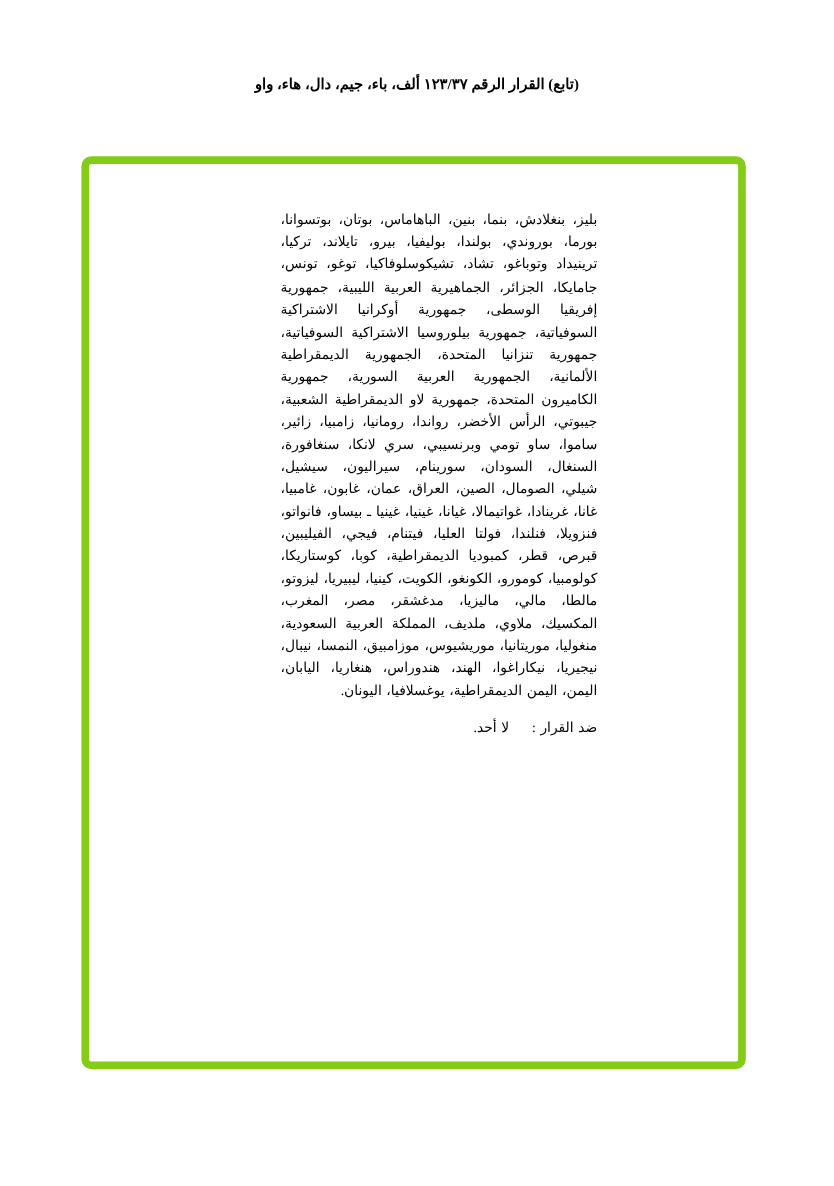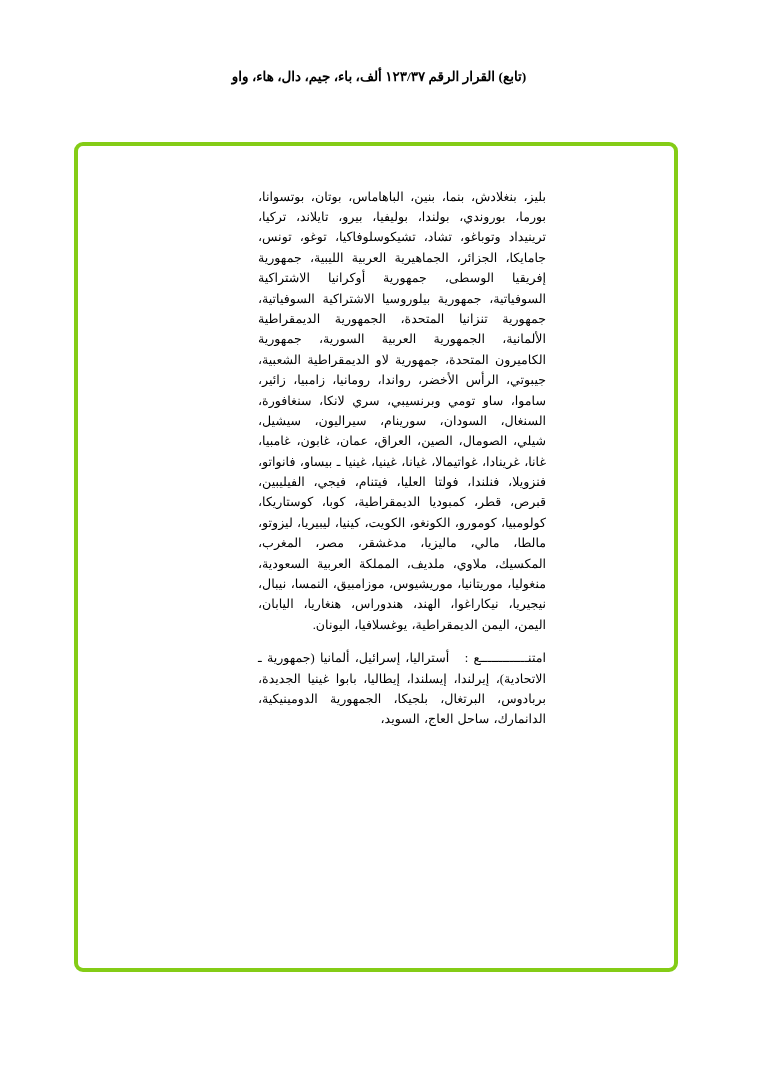--- a/index.html
+++ b/index.html
@@ -40,21 +40,21 @@
     font-weight: bold;
     direction: rtl;
     line-height: 1.4;
   }
   .frame {
     position: absolute;
     top: 142px;
     left: 74px;
     width: 604px;
     height: 830px;
-    border: 4px solid #84cc16;
+    border: 7px solid #84cc16;
     border-radius: 9px;
     box-sizing: border-box;
     background: #ffffff;
   }
   .body-col {
     position: absolute;
     top: 28px;
     right: 128px;
     width: 288px;
     direction: rtl;
@@ -94,24 +94,24 @@
 
   <div class="header">
     <div class="header-title">(تابع) القرار الرقم ١٢٣/٣٧ ألف، باء، جيم، دال، هاء، واو</div>
   </div>
 
   <div class="frame">
     <div class="body-col">
 
       <p class="para">بليز، بنغلادش، بنما، بنين، الباهاماس، بوتان، بوتسوانا، بورما، بوروندي، بولندا، بوليفيا، بيرو، تايلاند، تركيا، ترينيداد وتوباغو، تشاد، تشيكوسلوفاكيا، توغو، تونس، جامايكا، الجزائر، الجماهيرية العربية الليبية، جمهورية إفريقيا الوسطى، جمهورية أوكرانيا الاشتراكية السوفياتية، جمهورية بيلوروسيا الاشتراكية السوفياتية، جمهورية تنزانيا المتحدة، الجمهورية الديمقراطية الألمانية، الجمهورية العربية السورية، جمهورية الكاميرون المتحدة، جمهورية لاو الديمقراطية الشعبية، جيبوتي، الرأس الأخضر، رواندا، رومانيا، زامبيا، زائير، ساموا، ساو تومي وبرنسيبي، سري لانكا، سنغافورة، السنغال، السودان، سورينام، سيراليون، سيشيل، شيلي، الصومال، الصين، العراق، عمان، غابون، غامبيا، غانا، غرينادا، غواتيمالا، غيانا، غينيا، غينيا ـ بيساو، فانواتو، فنزويلا، فنلندا، فولتا العليا، فيتنام، فيجي، الفيليبين، قبرص، قطر، كمبوديا الديمقراطية، كوبا، كوستاريكا، كولومبيا، كومورو، الكونغو، الكويت، كينيا، ليبيريا، ليزوتو، مالطا، مالي، ماليزيا، مدغشقر، مصر، المغرب، المكسيك، ملاوي، ملديف، المملكة العربية السعودية، منغوليا، موريتانيا، موريشيوس، موزامبيق، النمسا، نيبال، نيجيريا، نيكاراغوا، الهند، هندوراس، هنغاريا، اليابان، اليمن، اليمن الديمقراطية، يوغسلافيا، اليونان.</p>
 
+      <p class="para">
+        <span class="lead">ضد القرار :</span>
+        <span>&nbsp;&nbsp;&nbsp;</span>
+        <span>لا أحد.</span>
+      </p>
 
-      <p class="para">
-        <span class="lead lead-spaced">امتنـــــــــــــع :</span>
-        <span>&nbsp;</span>
-        <span>أستراليا، إسرائيل، ألمانيا (جمهورية ـ الاتحادية)، إيرلندا، إيسلندا، إيطاليا، بابوا غينيا الجديدة، بربادوس، البرتغال، بلجيكا، الجمهورية الدومينيكية، الدانمارك، ساحل العاج، السويد،</span>
-      </p>
 
     </div>
   </div>
 
 
 </div>
 
 </body></html>

